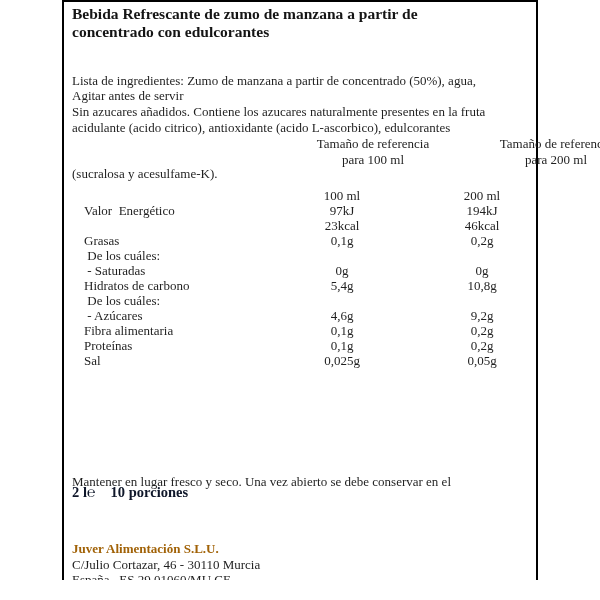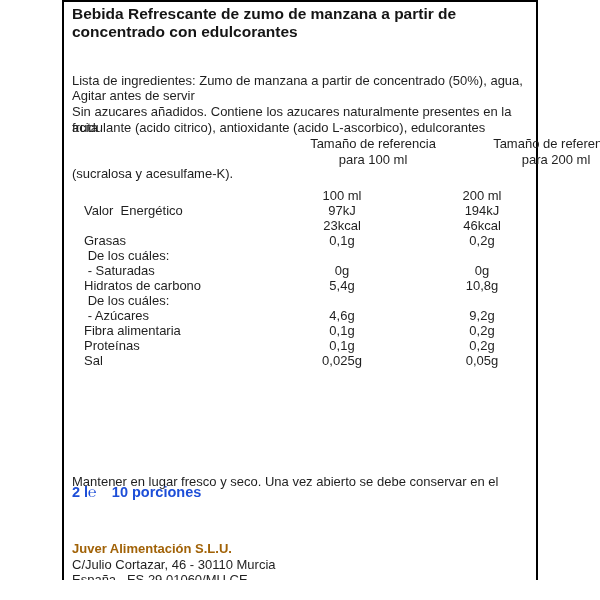--- a/index.html
+++ b/index.html
@@ -8,20 +8,21 @@
     background: #ffffff;
     font-family: "Liberation Sans", "DejaVu Sans", sans-serif;
     color: #1f1f1f;
   }
   .page {
     position: relative;
     width: 600px;
     height: 580px;
     background: #ffffff;
     overflow: hidden;
+    font-family: Liberation Serif, serif;
   }
   .label-box {
     position: absolute;
     left: 62px;
     top: 0px;
     width: 476px;
     height: 592px;
     box-sizing: border-box;
     border: 2px solid #000000;
     border-bottom-width: 3px;
@@ -68,21 +69,21 @@
   .storage { top: 441px; }
 
   .size-line {
     top: 481px;
     display: flex;
     align-items: baseline;
     gap: 15px;
     font-size: 14.5px;
     line-height: 18px;
     font-weight: bold;
-    color: #1d4ed8;
+    color: #0f172a;
   }
 
   .company { top: 539px; font-size: 13px; line-height: 15.5px; }
   .company .cname { font-weight: bold; color: #a16207; }
   .company .cline { white-space: pre-wrap; }
 </style>
 </head>
 <body>
 
 <div class="page">

